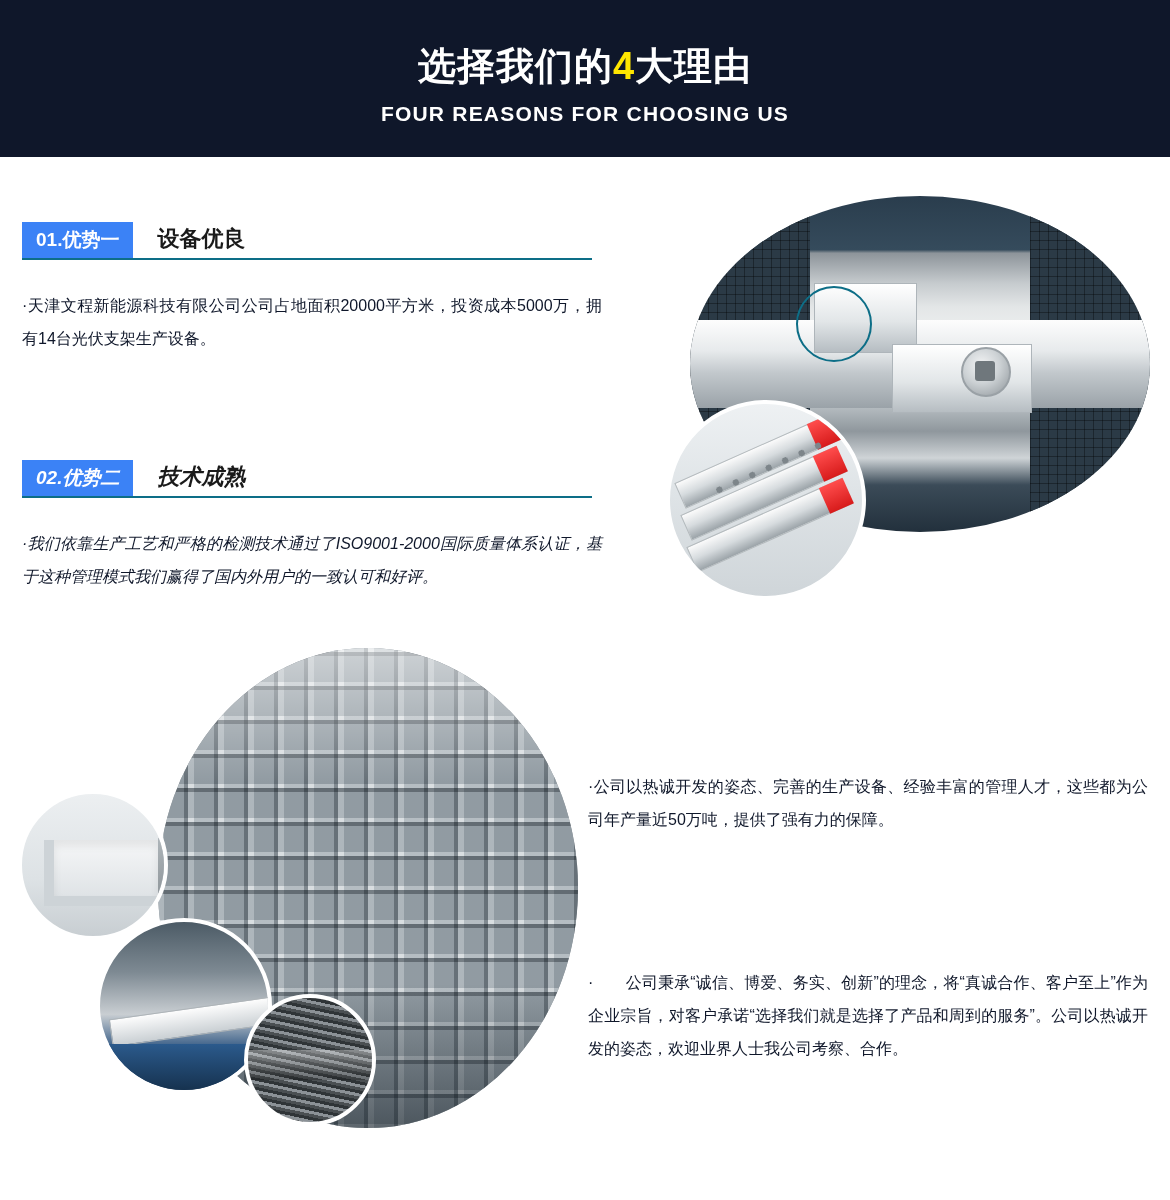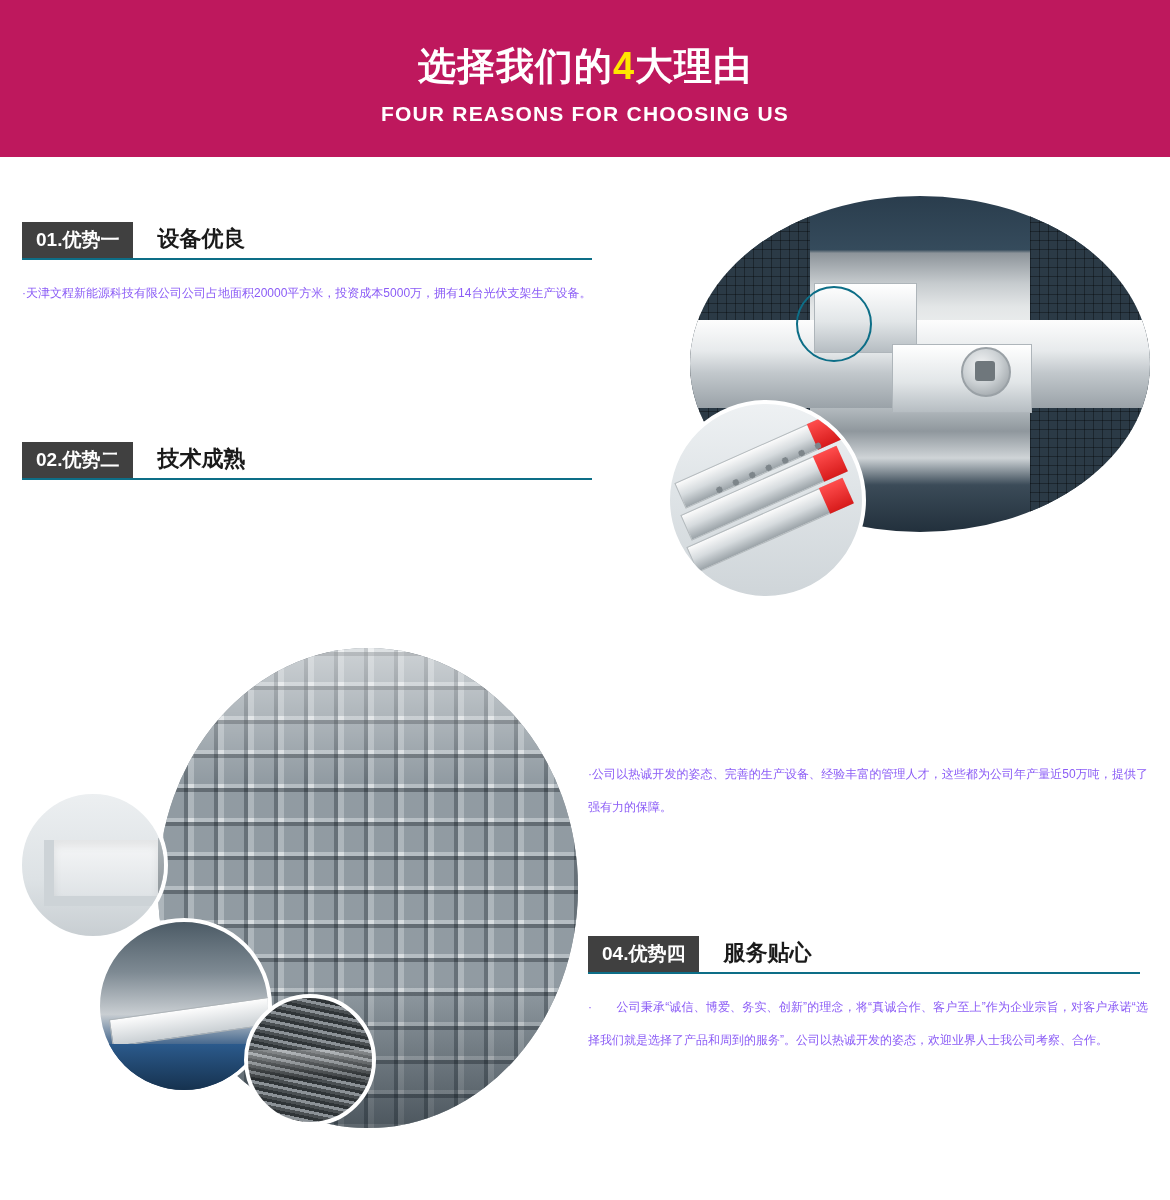--- a/index.html
+++ b/index.html
@@ -12,21 +12,21 @@
     background: #ffffff;
     font-family: "Liberation Sans", sans-serif;
     overflow: hidden;
     position: relative;
   }
 
   
   .header {
     width: 1170px;
     height: 157px;
-    background: #be185d;
+    background: #0f172a;
     position: relative;
     box-sizing: border-box;
     text-align: center;
   }
   .header-title {
     margin: 0;
     padding-top: 42px;
     font-size: 38px;
     font-weight: bold;
     line-height: 48px;
@@ -48,21 +48,21 @@
   
   .block {
     position: absolute;
   }
   .block-head {
     display: flex;
     align-items: flex-end;
     position: relative;
   }
   .tag {
-    background: #404040;
+    background: #3b82f6;
     color: #ffffff;
     font-size: 19px;
     font-weight: bold;
     padding: 7px 14px 8px 14px;
     line-height: 22px;
     white-space: nowrap;
   }
   .head-title {
     font-size: 22px;
     font-weight: bold;
@@ -73,31 +73,31 @@
     padding-bottom: 8px;
   }
   .head-rule {
     position: absolute;
     left: 0;
     bottom: -1px;
     height: 2px;
     background: #0d6e87;
   }
   .body-text {
-    font-size: 12px;
+    font-size: 16px;
     line-height: 33px;
-    color: #8b5cf6;
-    margin-top: 18px;
+    color: #0f172a;
+    margin-top: 30px;
     text-align: justify;
   }
 
   
   #block1 { left: 22px; top: 222px; width: 580px; }
   #block1 .head-rule { width: 570px; }
-  #block2 { left: 22px; top: 442px; width: 580px; }
+  #block2 { left: 22px; top: 460px; width: 580px; font-style: italic; }
   #block2 .head-rule { width: 570px; }
   #block3 { left: 588px; top: 740px; width: 560px; }
   #block3 .head-rule { width: 552px; }
   #block4 { left: 588px; top: 936px; width: 560px; }
   #block4 .head-rule { width: 552px; }
 
   
   .photo {
     position: absolute;
     border-radius: 50%;
@@ -284,32 +284,28 @@
   </div>
   <p class="body-text">·天津文程新能源科技有限公司公司占地面积20000平方米，投资成本5000万，拥有14台光伏支架生产设备。</p>
 </div>
 
 <div class="block" id="block2">
   <div class="block-head">
     <span class="tag">02.优势二</span>
     <span class="head-title">技术成熟</span>
     <span class="head-rule"></span>
   </div>
+  <p class="body-text">·我们依靠生产工艺和严格的检测技术通过了ISO9001-2000国际质量体系认证，基于这种管理模式我们赢得了国内外用户的一致认可和好评。</p>
 </div>
 
 <div class="block" id="block3">
   <p class="body-text">·公司以热诚开发的姿态、完善的生产设备、经验丰富的管理人才，这些都为公司年产量近50万吨，提供了强有力的保障。</p>
 </div>
 
 <div class="block" id="block4">
-  <div class="block-head">
-    <span class="tag">04.优势四</span>
-    <span class="head-title">服务贴心</span>
-    <span class="head-rule"></span>
-  </div>
   <p class="body-text">·　　公司秉承“诚信、博爱、务实、创新”的理念，将“真诚合作、客户至上”作为企业宗旨，对客户承诺“选择我们就是选择了产品和周到的服务”。公司以热诚开发的姿态，欢迎业界人士我公司考察、合作。</p>
 </div>
 
 <div class="photo" id="photo-clamp">
   <span class="mesh-left"></span>
   <span class="mesh-right"></span>
   <span class="rail"></span>
   <span class="clip-a"></span>
   <span class="clip-b"></span>
   <span class="bolt"></span>

